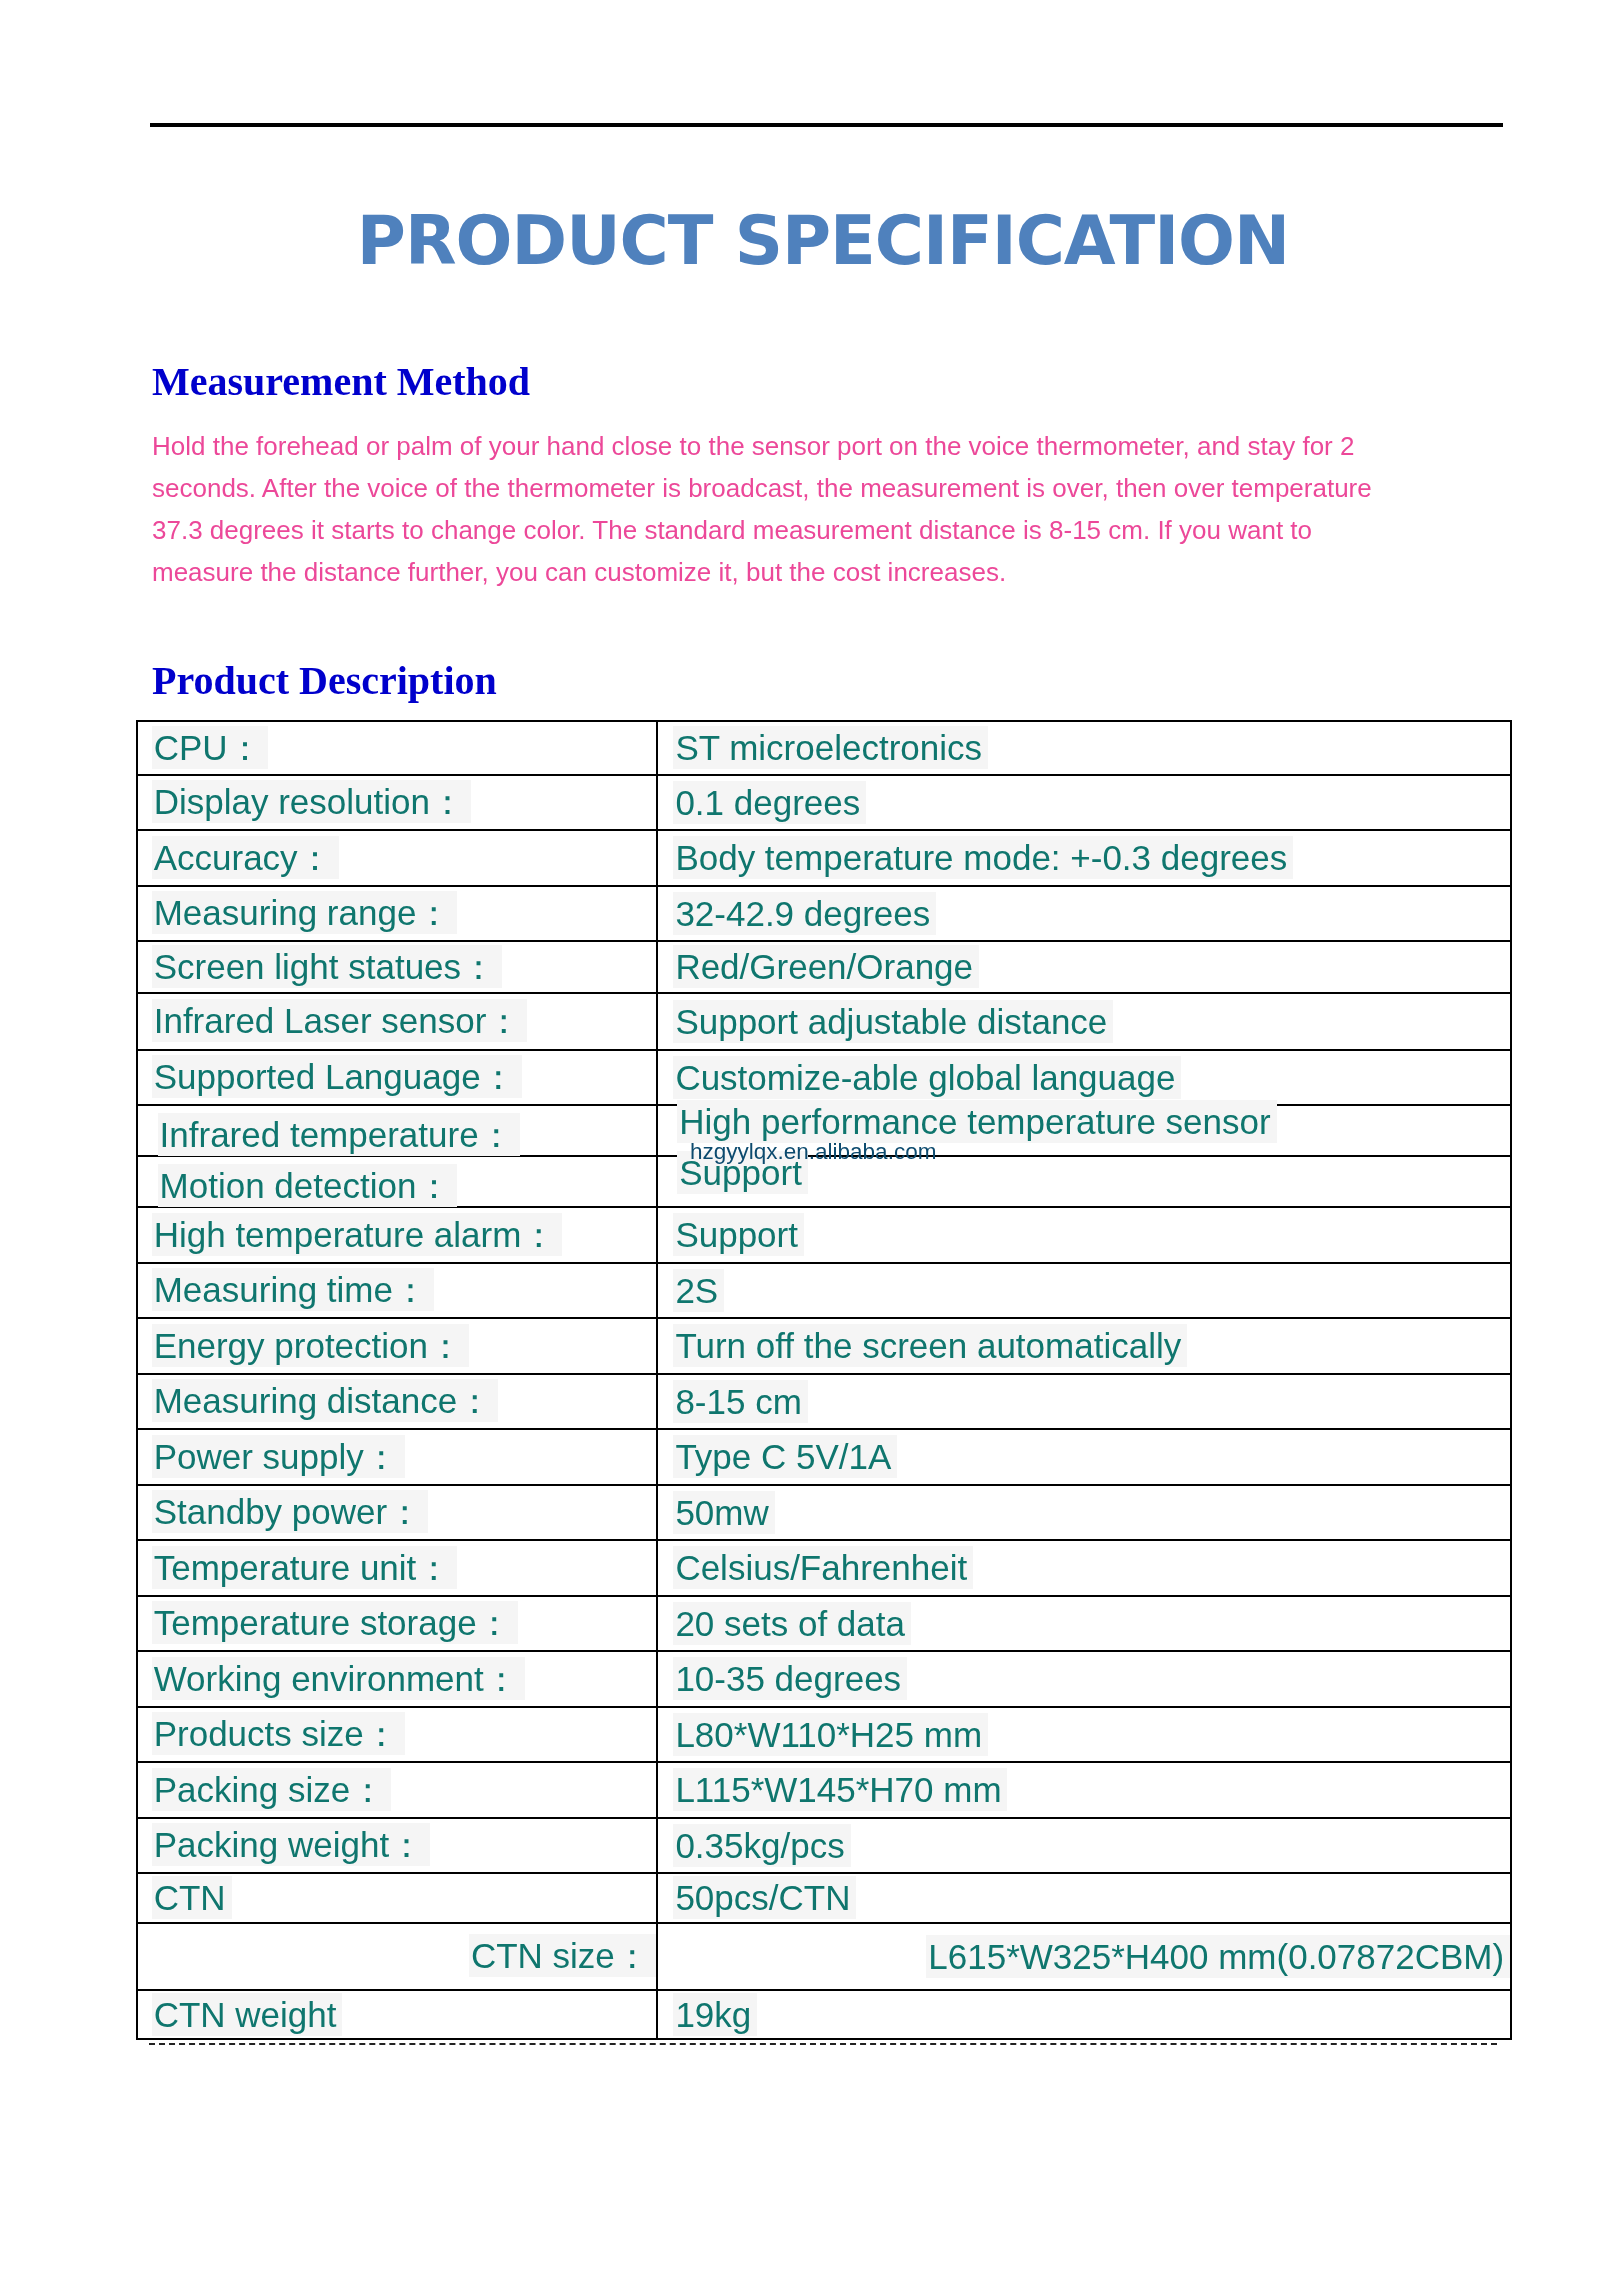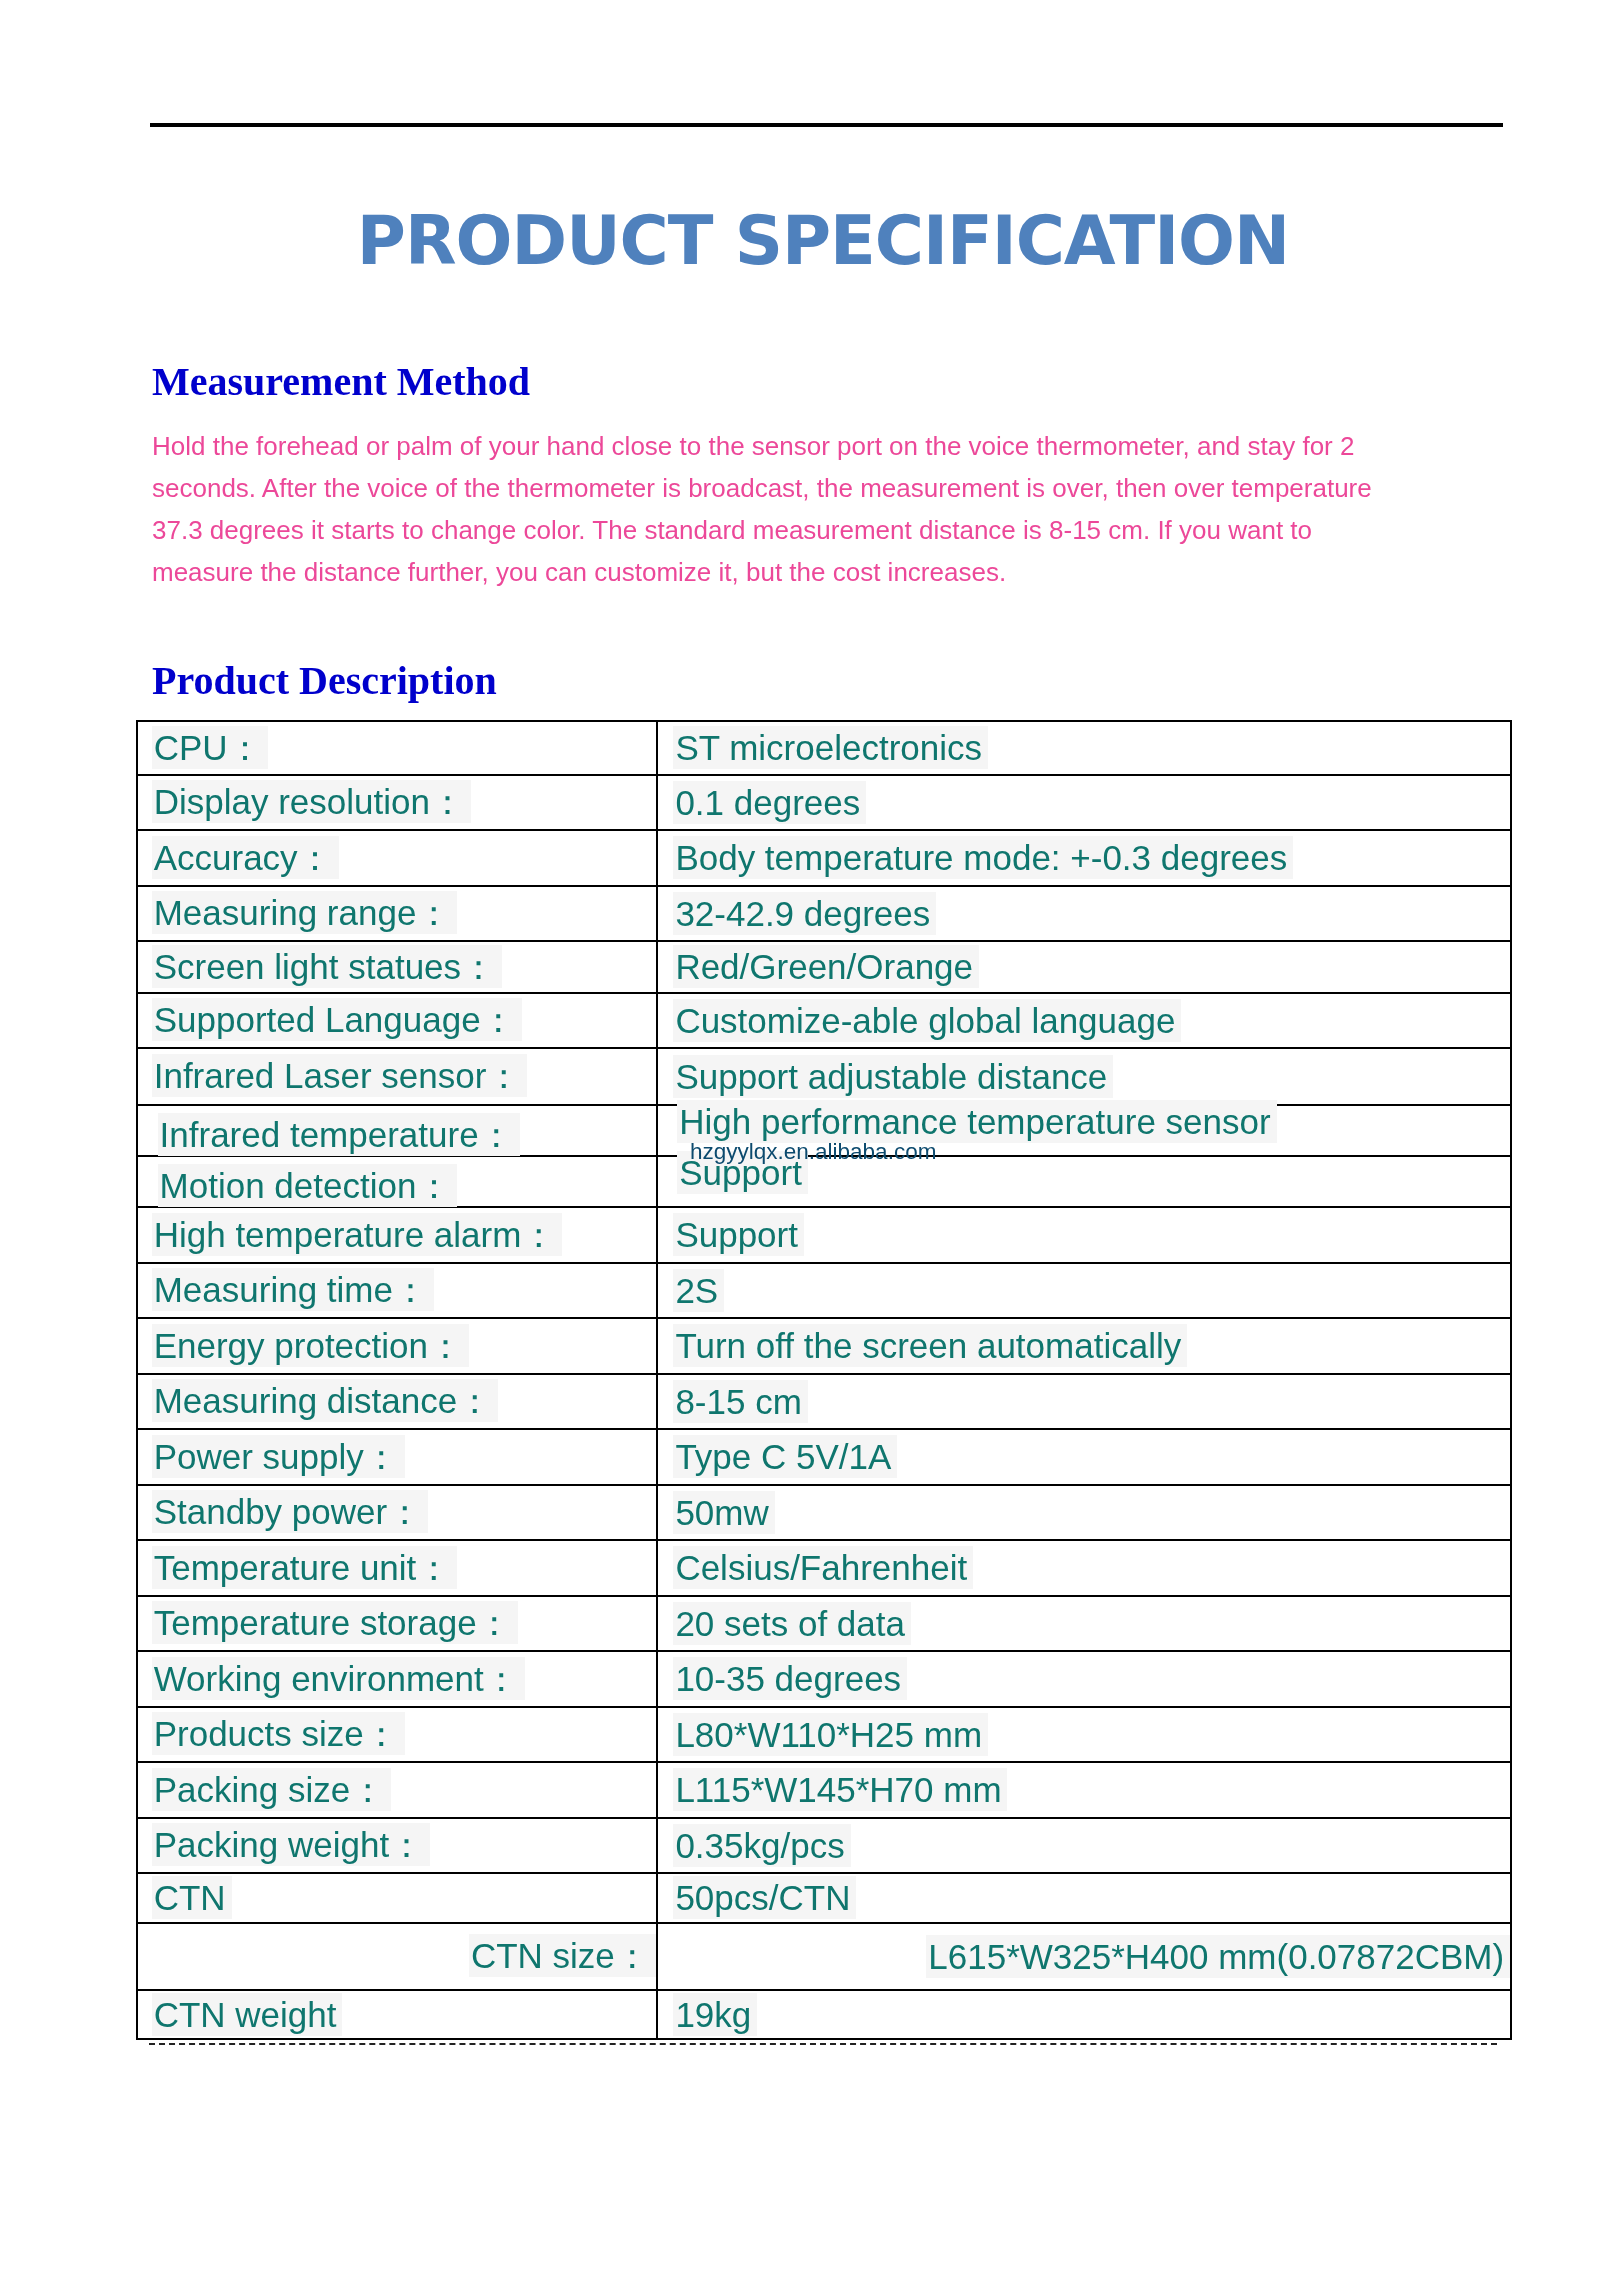--- a/index.html
+++ b/index.html
@@ -93,27 +93,27 @@
           <td class="value-cell"><span class="hl">Body temperature mode: +-0.3 degrees</span></td>
         </tr>
         <tr style="height: 55px;">
           <td class="label-cell"><span class="hl">Measuring range：</span></td>
           <td class="value-cell"><span class="hl">32-42.9 degrees</span></td>
         </tr>
         <tr style="height: 52px;">
           <td class="label-cell"><span class="hl">Screen light statues：</span></td>
           <td class="value-cell"><span class="hl">Red/Green/Orange</span></td>
         </tr>
+        <tr style="height: 57px;">
+          <td class="label-cell"><span class="hl">Infrared Laser sensor：</span></td>
+          <td class="value-cell"><span class="hl">Support adjustable distance</span></td>
+        </tr>
         <tr style="height: 55px;">
           <td class="label-cell"><span class="hl">Supported Language：</span></td>
           <td class="value-cell"><span class="hl">Customize-able global language</span></td>
-        </tr>
-        <tr style="height: 57px;">
-          <td class="label-cell"><span class="hl">Infrared Laser sensor：</span></td>
-          <td class="value-cell"><span class="hl">Support adjustable distance</span></td>
         </tr>
         <tr class="row-shift" style="height: 51px;">
           <td class="label-cell"><span class="hl">Infrared temperature：</span></td>
           <td class="value-cell"><span class="hl">High performance temperature sensor</span></td>
         </tr>
         <tr class="row-shift" style="height: 51px;">
           <td class="label-cell"><span class="hl">Motion detection：</span></td>
           <td class="value-cell"><span class="hl">Support</span></td>
         </tr>
         <tr style="height: 56px;">

